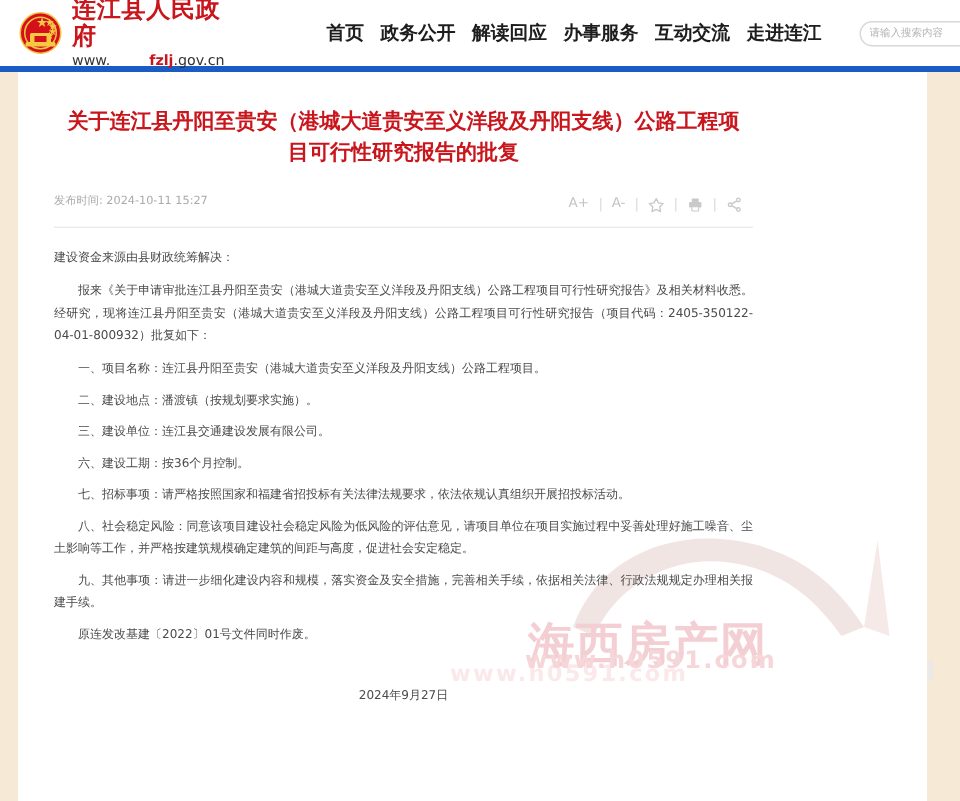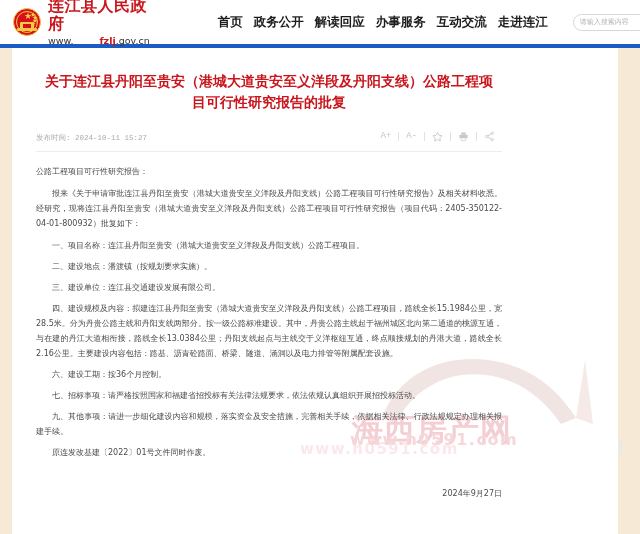--- a/index.html
+++ b/index.html
@@ -97,23 +97,22 @@
     position: relative;
     width: 538px;
     padding: 0 34px;
     z-index: 3;
   }
   .doc-title {
     color: #c9161d; font-weight: bold; font-size: 14px; line-height: 21px;
     text-align: center; padding: 23px 10px 0 10px;
   }
   .meta-row {
-    display: flex; align-items: flex-end; justify-content: space-between;
+    display: flex; align-items: flex-start; justify-content: space-between;
     padding: 16px 2px 0 2px;
-    font-family: Liberation Mono, monospace;
   }
   .publish-time { font-size: 7.5px; color: #aaaaaa; }
   .tools { display: flex; align-items: center; gap: 0; }
   .tool {
     font-size: 9px; color: #c4c4c4; padding: 0 7px; cursor: pointer;
     display: flex; align-items: center; justify-content: center; height: 14px;
   }
   .tool svg { display: block; }
   .divider-v { width: 1px; height: 9px; background: #e2e2e2; }
   .hr-line { height: 1px; background: #ececec; margin: 8px 2px 0 2px; }
@@ -123,21 +122,21 @@
     padding: 12px 2px 0 2px;
     z-index: 3;
   }
   .p {
     font-size: 8px; color: #4a4a4a; line-height: 15px;
     text-align: justify; text-justify: inter-ideograph;
     margin-bottom: 7px;
   }
   .p.indent { text-indent: 2em; }
   .p.tight { margin-bottom: 6px; }
-  .p.right { text-align: right; margin-top: 26px; font-size: 8px; }
+  .p.right { text-align: center; margin-top: 26px; font-size: 8px; }
   .salutation { margin-bottom: 7px; }
 
   
   .watermark {
     position: absolute;
     left: 352px; top: 352px;
     width: 268px; height: 108px;
     pointer-events: none;
     z-index: 1;
     opacity: 0.95;
@@ -266,28 +265,28 @@
             <line x1="8.3" y1="10.8" x2="15.7" y2="6.3"></line>
               <line x1="8.3" y1="13.2" x2="15.7" y2="17.7"></line>
           </svg>
         </div>
       </div>
     </div>
 
     <div class="hr-line"></div>
 
     <div class="body-text">
-      <div class="p salutation">公路工程项目可行性研究报告：</div>
+      <div class="p salutation">建设资金来源由县财政统筹解决：</div>
       <div class="p indent">报来《关于申请审批连江县丹阳至贵安（港城大道贵安至义洋段及丹阳支线）公路工程项目可行性研究报告》及相关材料收悉。经研究，现将连江县丹阳至贵安（港城大道贵安至义洋段及丹阳支线）公路工程项目可行性研究报告（项目代码：2405-350122-04-01-800932）批复如下：</div>
       <div class="p indent tight">一、项目名称：连江县丹阳至贵安（港城大道贵安至义洋段及丹阳支线）公路工程项目。</div>
       <div class="p indent tight">二、建设地点：潘渡镇（按规划要求实施）。</div>
       <div class="p indent tight">三、建设单位：连江县交通建设发展有限公司。</div>
-      <div class="p indent tight">四、建设规模及内容：拟建连江县丹阳至贵安（港城大道贵安至义洋段及丹阳支线）公路工程项目，路线全长15.1984公里，宽28.5米。分为丹贵公路主线和丹阳支线两部分。按一级公路标准建设。其中，丹贵公路主线起于福州城区北向第二通道的桃源互通，与在建的丹江大道相衔接，路线全长13.0384公里；丹阳支线起点与主线交于义洋枢纽互通，终点顺接规划的丹港大道，路线全长2.16公里。主要建设内容包括：路基、沥青砼路面、桥梁、隧道、涵洞以及电力排管等附属配套设施。</div>
       <div class="p indent tight">六、建设工期：按36个月控制。</div>
       <div class="p indent tight">七、招标事项：请严格按照国家和福建省招投标有关法律法规要求，依法依规认真组织开展招投标活动。</div>
+      <div class="p indent tight">八、社会稳定风险：同意该项目建设社会稳定风险为低风险的评估意见，请项目单位在项目实施过程中妥善处理好施工噪音、尘土影响等工作，并严格按建筑规模确定建筑的间距与高度，促进社会安定稳定。</div>
       <div class="p indent tight">九、其他事项：请进一步细化建设内容和规模，落实资金及安全措施，完善相关手续，依据相关法律、行政法规规定办理相关报建手续。</div>
       <div class="p indent tight">原连发改基建〔2022〕01号文件同时作废。</div>
       <div class="p right">2024年9月27日</div>
     </div>
   </div>
 
   <div class="scrollbar-notch"></div>
 </div>
 
 </body></html>

